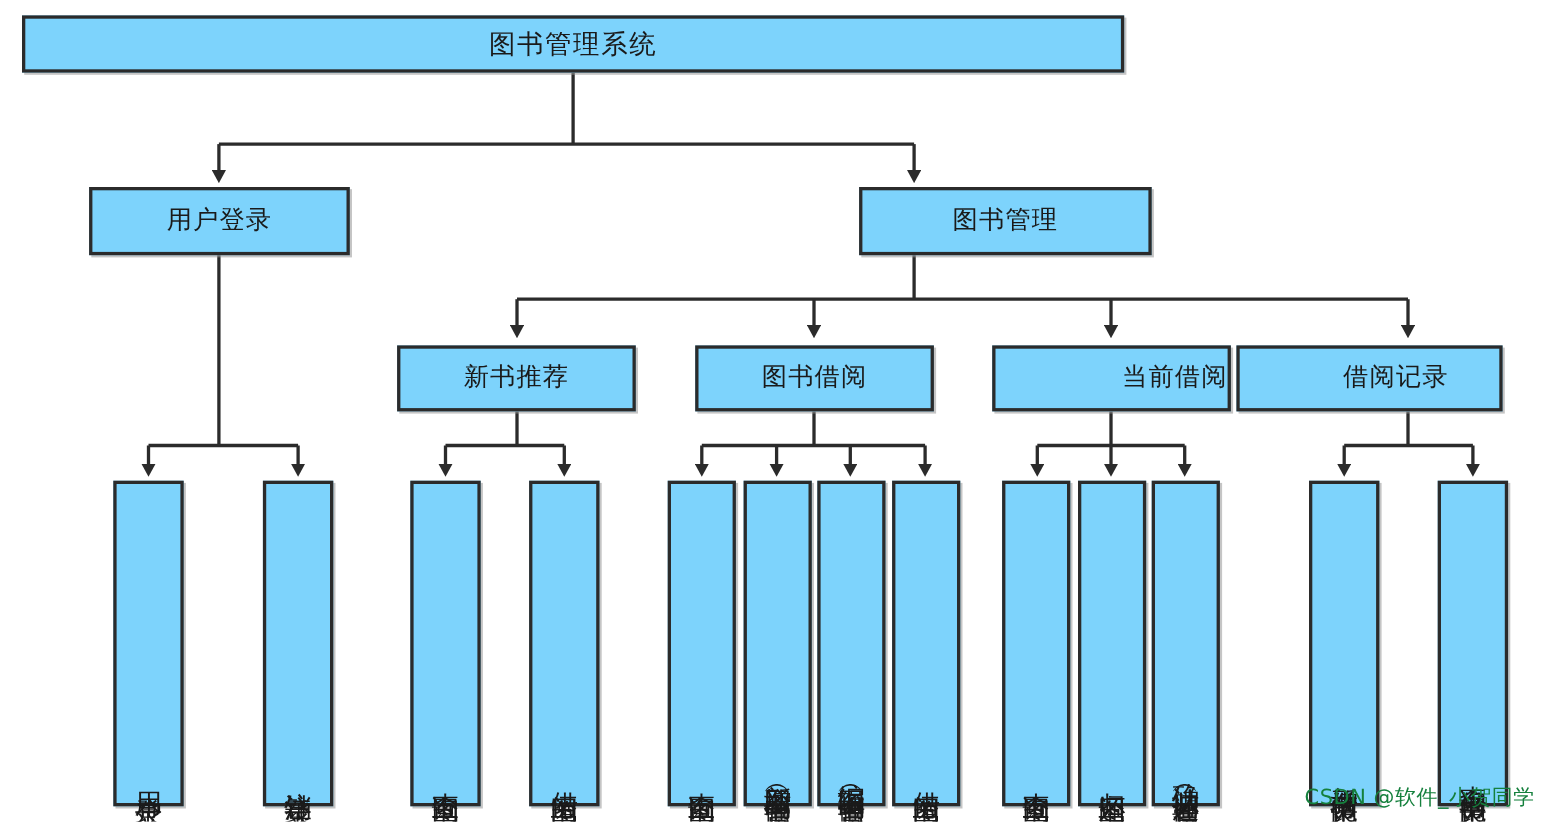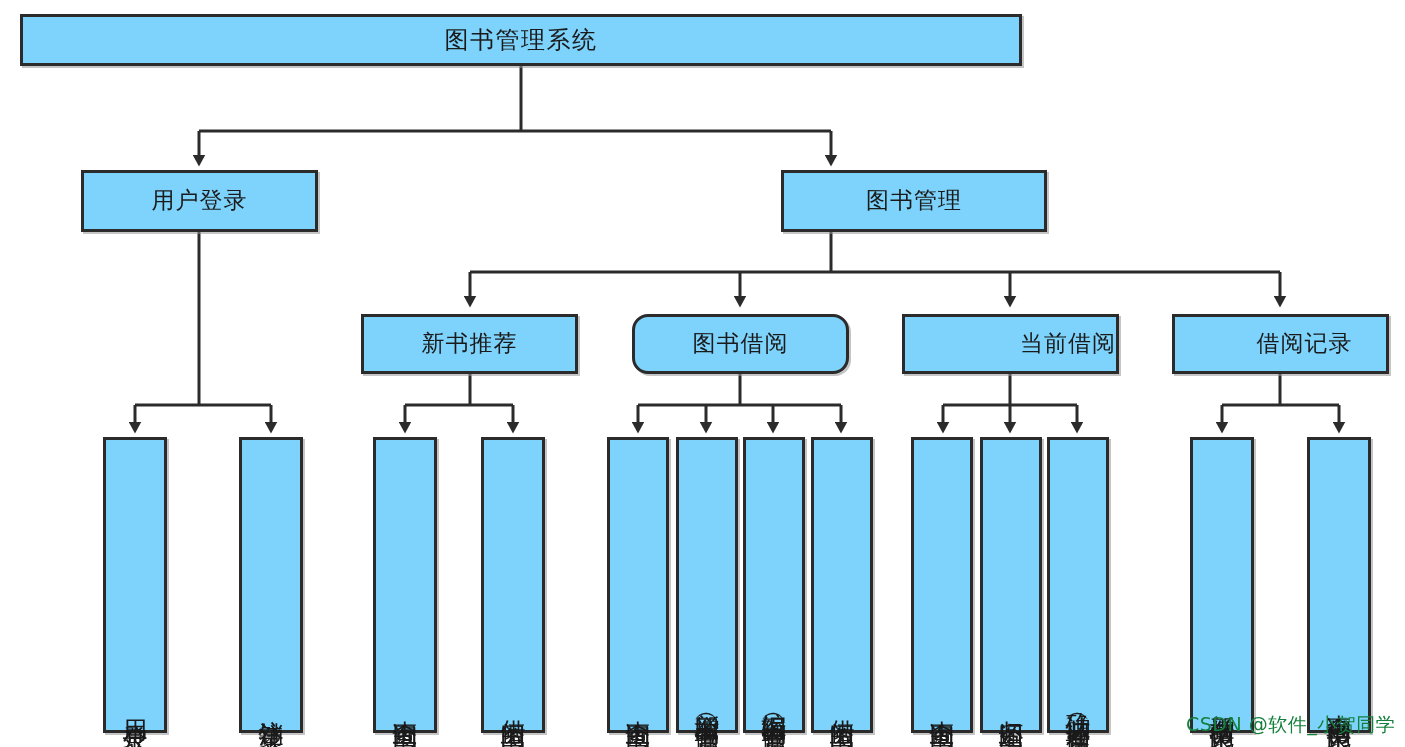--- a/index.html
+++ b/index.html
@@ -144,27 +144,27 @@
   <div class="node horiz" style="left:81px; top:170px; width:237px; height:62px;">
     <span class="label">用户登录</span>
   </div>
   <div class="node horiz" style="left:736px; top:170px; width:266px; height:62px;margin-left:45px;">
     <span class="label">图书管理</span>
   </div>
 
   <div class="node horiz" style="left:361px; top:314px; width:217px; height:60px;">
     <span class="label">新书推荐</span>
   </div>
-  <div class="node horiz" style="left:632px; top:314px; width:217px; height:60px;border-radius:16px;">
+  <div class="node horiz" style="left:632px; top:314px; width:217px; height:60px;">
     <span class="label">图书借阅</span>
   </div>
   <div class="node horiz" style="left:902px; top:314px; width:217px; height:60px;justify-content:flex-end;">
     <span class="label">当前借阅</span>
   </div>
-  <div class="node horiz" style="left:1172px; top:314px; width:217px; height:60px;padding-left:48px;">
+  <div class="node horiz" style="left:1124px; top:314px; width:242px; height:60px;padding-left:48px;">
     <span class="label">借阅记录</span>
   </div>
 
   <div class="node vert" style="left:103px; top:437px; width:64px; height:296px;">
     <span class="label">用户登录</span>
   </div>
   <div class="node vert" style="left:239px; top:437px; width:64px; height:296px;">
     <span class="label">注销登录</span>
   </div>
 

